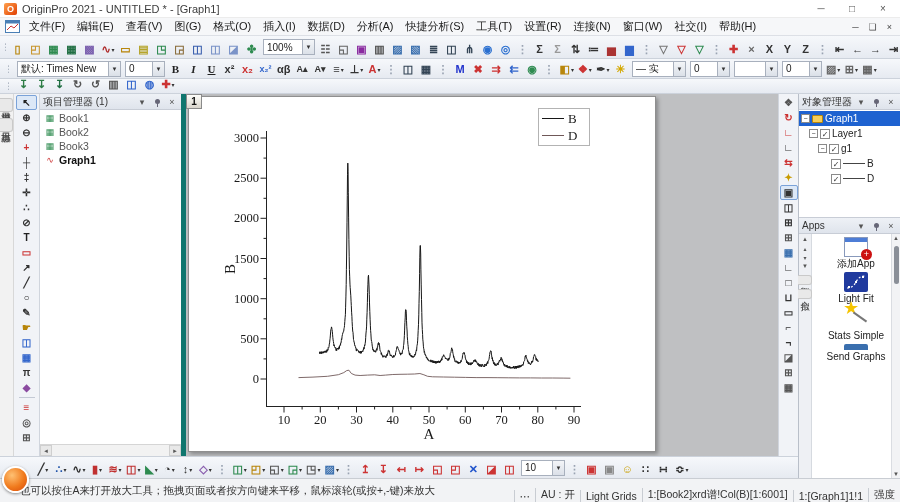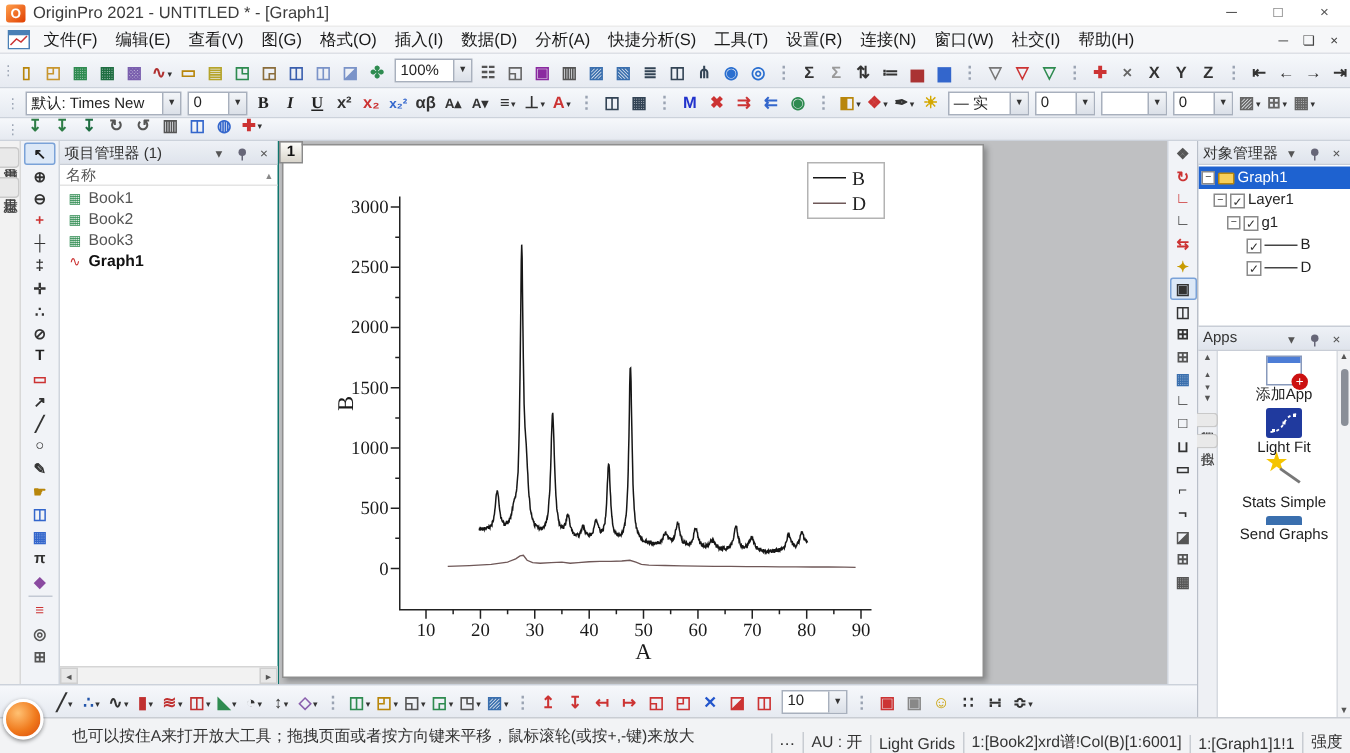--- a/index.html
+++ b/index.html
@@ -40,21 +40,21 @@
 .side-tabs{width:14px;background:#f2f2f2;border-right:1px solid #d8d8d8;display:flex;flex-direction:column;gap:6px;padding-top:4px}
 .vtab{writing-mode:vertical-rl;font-size:9.5px;color:#444;background:#e9e9e9;border:1px solid #c9c9c9;border-left:none;border-radius:0 3px 3px 0;padding:6px 0;text-align:center}
 
 
 .tools{width:26px;background:#f1f3f7;border-right:1px solid #d0d5dd;display:flex;flex-direction:column;align-items:center;padding-top:1px}
 .vti{width:21px;height:15px;display:flex;align-items:center;justify-content:center;font-size:10px;border:1px solid transparent;border-radius:2px}
 .vti.sel{border-color:#7aa2d8;background:#dce8f7}
 .vsep{width:16px;height:1px;background:#c3c9d4;margin:2px 0}
 
 
-.explorer{width:146px;background:#fff;border-right:1px solid #0f766e;display:flex;flex-direction:column}
+.explorer{width:146px;background:#fff;border-right:5px solid #0f766e;display:flex;flex-direction:column}
 .pnl-head{height:16px;background:linear-gradient(#eef1f6,#dfe4ec);border-bottom:1px solid #c8cdd6;display:flex;align-items:center;padding:0 3px;gap:3px;flex:0 0 auto}
 .pnl-title{flex:1;font-size:10px;color:#333;white-space:nowrap;overflow:hidden}
 .pnl-btn{width:12px;height:12px;display:flex;align-items:center;justify-content:center;color:#555;font-size:9px}
 .pin{width:5px;height:5px;background:#667;border-radius:50%;position:relative;display:inline-block}
 .pin::after{content:"";position:absolute;left:2px;top:4px;width:1px;height:4px;background:#667}
 .pe-colhead{height:14px;border-bottom:1px solid #e4e4e4;display:flex;align-items:center;padding:0 4px;color:#555;font-size:10px}
 .pe-colhead .sort{margin-left:auto;font-size:7px;color:#888}
 .pe-body{flex:1;overflow:hidden;padding-top:1px}
 .pe-item{height:14px;display:flex;align-items:center;gap:3px;padding:0 4px;font-size:10.5px;color:#444}
 .pe-ic{width:12px;text-align:center;font-size:9px}
@@ -102,21 +102,21 @@
 .ic-seq{width:26px;height:22px}
 .app-sliver{width:24px;height:6px;background:#3a6fae;border-radius:2px 2px 0 0}
 .apps-sb{position:absolute;right:0;top:0;bottom:0;width:9px;background:#f2f3f5;border-left:1px solid #dadde2;display:flex;flex-direction:column;align-items:center;justify-content:space-between;padding:1px 0}
 .apps-sb .th{width:5px;height:38px;background:#8a8f98;border-radius:3px;position:absolute;top:12px;left:2px}
 .apps-sb .ar{font-size:6px;color:#555}
 
 
 .btb{height:22px;background:linear-gradient(#f6f8fb,#e6eaf1);border-top:1px solid #ccd2db;display:flex;align-items:center;padding-left:34px;flex:0 0 auto}
 
 
-.statusbar{height:24px;background:#f2f3f5;border-top:1px solid #c9cdd3;display:flex;align-items:center;padding-left:48px;font-size:10.5px;color:#333;flex:0 0 auto}
+.statusbar{height:24px;background:#f2f3f5;border-top:1px solid #c9cdd3;display:flex;align-items:center;padding-left:20px;font-size:10.5px;color:#333;flex:0 0 auto}
 .status-left{flex:1;white-space:nowrap;overflow:hidden}
 .sseg{border-left:1px solid #c8ccd2;padding:0 5px;white-space:nowrap;flex:0 0 auto;color:#333}
 .orange-dot{position:absolute;left:2px;top:466px;width:27px;height:27px;border-radius:50%;background:radial-gradient(circle at 35% 32%,#ffc173,#f07a1d 55%,#d8480a);border:2px solid #fff;box-shadow:0 1px 3px rgba(0,0,0,.45);z-index:50}
 svg text{user-select:none}
 </style>
 </head>
 <body>
 
 <div id="app">
 
@@ -749,24 +749,20 @@
         </div>
 
         <div class="explorer">
           <div class="pnl-head">
             <span class="pnl-title">项目管理器 (1)</span>
             <span class="pnl-btn">▾</span>
             <span class="pnl-btn">
                 <span class="pin"></span>
               </span>
             <span class="pnl-btn">×</span>
-          </div>
-          <div class="pe-colhead">
-            <span>名称</span>
-            <span class="sort">▴</span>
           </div>
           <div class="pe-body">
             <div class="pe-item">
               <span class="pe-ic" style="color:#2e8b50">▦</span>
               <span style="font-weight:normal;color:#555">Book1</span>
             </div>
 
             <div class="pe-item">
               <span class="pe-ic" style="color:#2e8b50">▦</span>
               <span style="font-weight:normal;color:#555">Book2</span>

